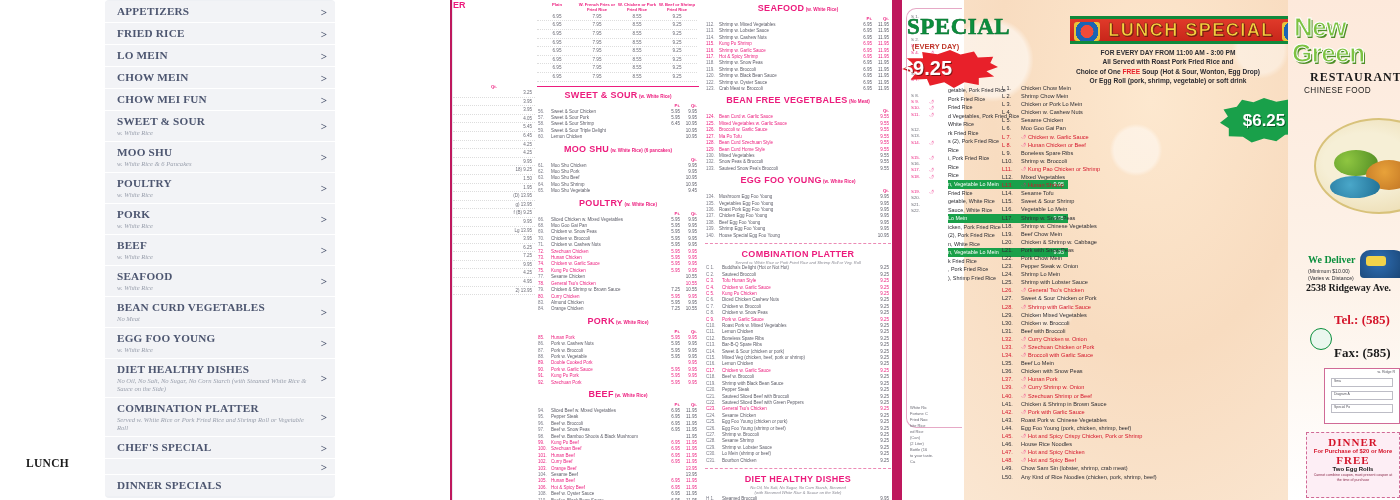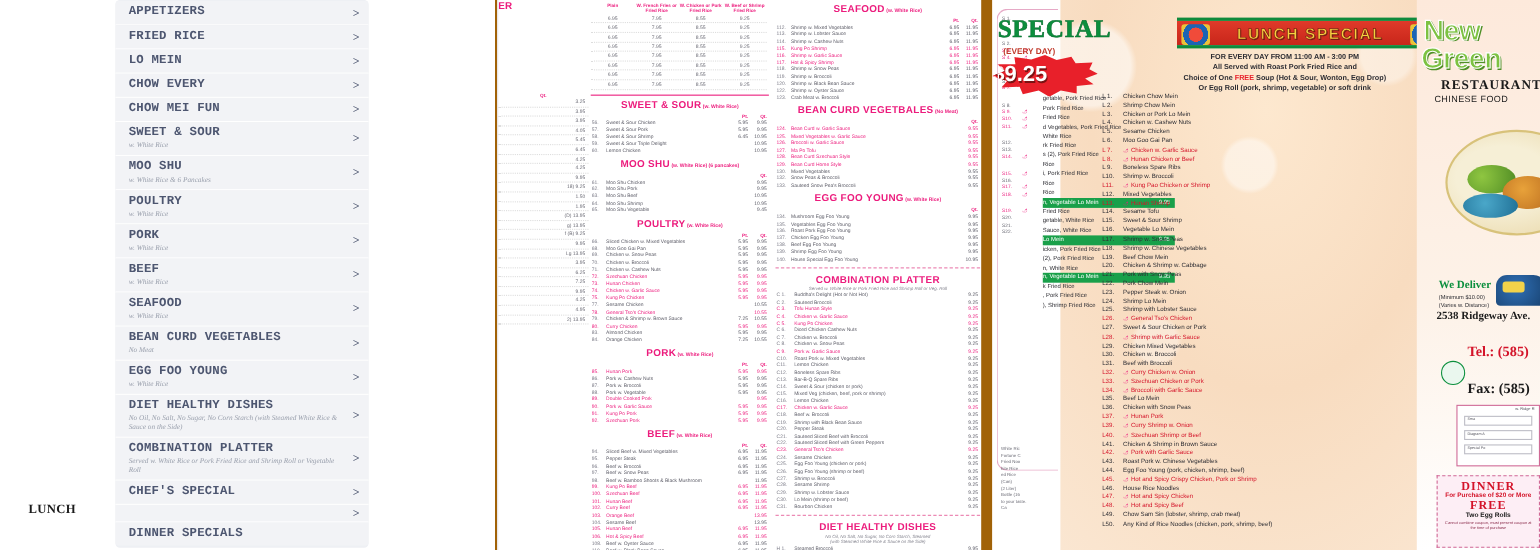--- a/index.html
+++ b/index.html
@@ -25,39 +25,39 @@
     position: relative;
     background: #f2f3f6;
     border-bottom: 1px solid #ffffff;
     padding: 4px 22px 4px 12px;
     min-height: 16px;
     cursor: pointer;
   }
   .navitem:first-child { border-radius: 3px 3px 0 0; }
   .navitem:last-child { border-bottom: none; border-radius: 0 0 3px 3px; }
   .navitem .lbl {
-    font-family: Liberation Mono, monospace;
+    font-family: Liberation Serif, serif;
     font-size: 11.2px; font-weight: bold;
     color: #4d5670; letter-spacing: .2px; line-height: 13px;
     display: block;
   }
   .navitem .sub {
     font-family: "Liberation Serif", serif;
     font-size: 6.6px; font-style: italic; color: #9aa0ad;
     line-height: 8px; display: block; margin-top: 1px;
     max-width: 196px;
   }
   .chev {
     position: absolute; right: 8px; top: 50%; transform: translateY(-50%);
     font-family: "Liberation Serif", serif;
     font-size: 11px; font-weight: bold; color: #4d5670;
   }
 
   
-  .scanpane { position: relative; width: 950px; height: 500px; flex: 0 0 950px; background: #a16207; overflow: hidden; }
+  .scanpane { position: relative; width: 950px; height: 500px; flex: 0 0 950px; background: #be185d; overflow: hidden; }
 
   
   .page1 {
     position: absolute; left: 2px; top: 0px; width: 440px; height: 500px;
     background: #ffffff; overflow: hidden;
     border-left: 1px solid #e9e9ee;
   }
   .mcol { position: absolute; top: 0; height: 500px; }
   .c1 { left: 0px;   width: 82px; }
   .c2 { left: 84px;  width: 162px; }
@@ -131,21 +131,21 @@
   .s-note { font-size: 4px; color: #6a6a74; line-height: 6px; padding-left: 6px; }
 
   .banner {
     position: absolute; left: 168px; top: 16px; width: 242px; height: 28px;
     background: linear-gradient(#e03a2a, #c8261a);
     border-top: 3px solid #0f8a3c; border-bottom: 3px solid #0f8a3c;
     display: flex; align-items: center; justify-content: center;
   }
   .banner .btxt {
     font-family: "Liberation Sans", sans-serif;
-    font-weight: bold; font-size: 14px; letter-spacing: 1.5px;
+    font-weight: bold; font-size: 18px; letter-spacing: 1.5px;
     color: #f4d03f;
     -webkit-text-stroke: .6px #7a1d12;
     text-shadow: 1px 1px 0 #7a1d12;
   }
   .banner::before, .banner::after {
     content:""; position:absolute; top:3px; width:26px; height:19px;
     background: radial-gradient(circle at 50% 50%, #f04b3a 0 40%, #1c64b4 41% 70%, #e8c33a 71% 100%);
     border-radius: 3px;
   }
   .banner::before { left: 4px; } .banner::after { right: 4px; }
@@ -260,21 +260,21 @@
           </div>
           <div class="navitem">
             <span class="lbl">FRIED RICE</span>
             <span class="chev">&gt;</span>
           </div>
           <div class="navitem">
             <span class="lbl">LO MEIN</span>
             <span class="chev">&gt;</span>
           </div>
           <div class="navitem">
-            <span class="lbl">CHOW EVERY</span>
+            <span class="lbl">CHOW MEIN</span>
             <span class="chev">&gt;</span>
           </div>
           <div class="navitem">
             <span class="lbl">CHOW MEI FUN</span>
             <span class="chev">&gt;</span>
           </div>
           <div class="navitem">
             <span class="lbl">SWEET &amp; SOUR</span>
             <span class="sub">w. White Rice</span>
             <span class="chev">&gt;</span>
@@ -831,21 +831,21 @@
                 <span class="p2">11.95</span>
               </div>
               <div class="row">
                 <span class="no">123.</span>
                 <span class="nm">Crab Meat w. Broccoli</span>
                 <span class="p1">6.95</span>
                 <span class="p2">11.95</span>
               </div>
             </div>
             <div>
-              <div class="sechead"><span>BEAN CURD VEGETBALES</span><span class="note"> (No Meat)</span></div>
+              <div class="sechead"><span>BEAN FREE VEGETBALES</span><span class="note"> (No Meat)</span></div>
               <div class="colhdr">
                 <span></span>
                 <span>Qt.</span>
               </div>
               <div class="row spicy">
                 <span class="no">124.</span>
                 <span class="nm">Bean Curd w. Garlic Sauce</span>
                 <span class="p1"></span>
                 <span class="p2">9.55</span>
               </div>
@@ -1267,20 +1267,23 @@
         <div class="btxt">LUNCH SPECIAL</div>
       </div>
 
       <div class="p2-sub">
         <div>FOR EVERY DAY FROM 11:00 AM - 3:00 PM</div>
         <div>All Served with Roast Pork Fried Rice and</div>
         <div><span>Choice of One </span><span class="free">FREE</span><span> Soup (Hot &amp; Sour, Wonton, Egg Drop)</span></div>
         <div>Or Egg Roll (pork, shrimp, vegetable) or soft drink</div>
       </div>
 
+      <div class="blob625">
+          <span>$6.25</span>
+        </div>
 
       <div class="llist" id="lunch-rows">
           <div class="lrow">
             <span class="ln">L  1.</span>
             <span>Chicken Chow Mein</span>
           </div>
           <div class="lrow">
             <span class="ln">L  2.</span>
             <span>Shrimp Chow Mein</span>
           </div>

